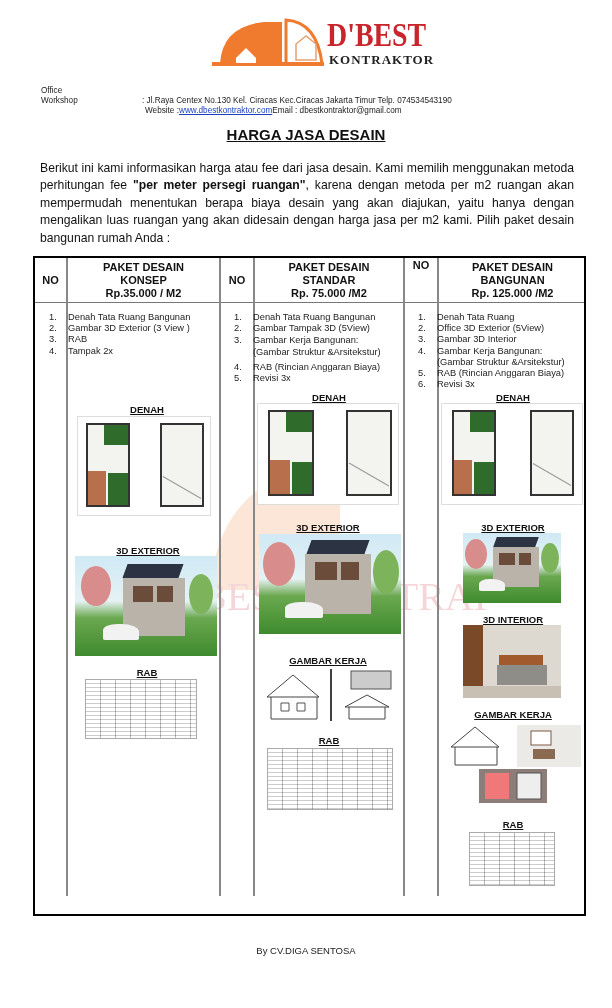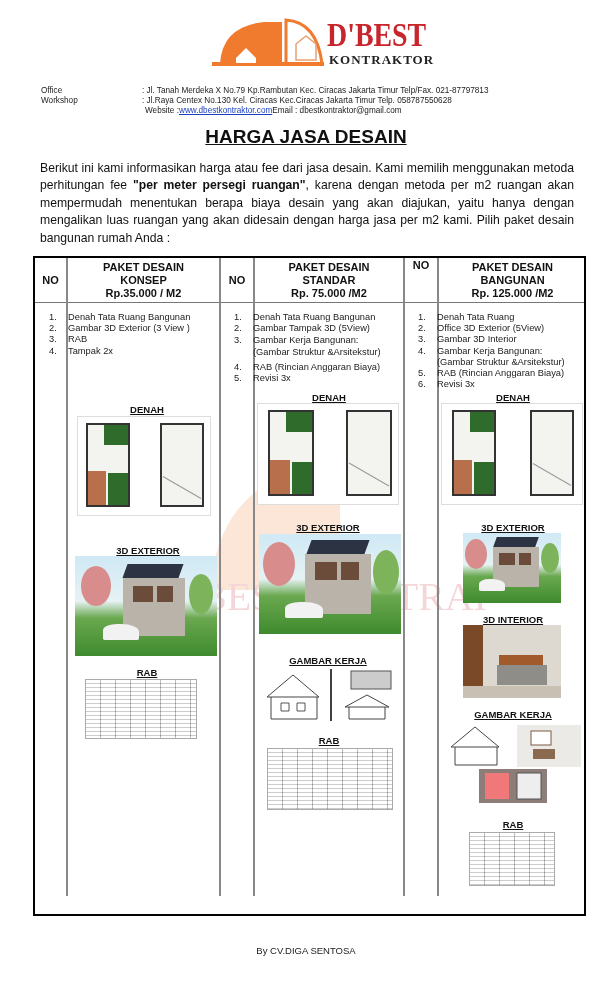--- a/index.html
+++ b/index.html
@@ -4,21 +4,21 @@
 <style>
   *{box-sizing:border-box;margin:0;padding:0}
   body{width:612px;height:1008px;background:#fff;font-family:"Liberation Sans",sans-serif;color:#111;position:relative;overflow:hidden}
   .logo{position:absolute;left:212px;top:14px;width:205px;height:56px}
   .brand-name{position:absolute;left:327px;top:18px;font-family:"Liberation Serif",serif;font-size:34px;font-weight:bold;color:#c8252c;letter-spacing:0px;line-height:34px;transform:scaleX(0.82);transform-origin:left top}
   .brand-sub{position:absolute;left:329px;top:52px;font-family:"Liberation Serif",serif;font-size:13px;font-weight:bold;color:#222;letter-spacing:1px}
   .contact{position:absolute;left:41px;top:86px;font-size:8.2px;line-height:10px;color:#222}
   .contact .row{display:flex}
   .contact .lbl{width:101px}
   .contact a{color:#1a3fbf;text-decoration:underline}
-  .title{position:absolute;left:0;width:612px;top:126px;text-align:center;font-size:19px;font-weight:bold;text-decoration:underline}
+  .title{position:absolute;left:0;width:612px;top:126px;text-align:center;font-size:15px;font-weight:bold;text-decoration:underline}
   .intro{position:absolute;left:40px;top:160px;width:534px;font-size:12.2px;line-height:17.4px;text-align:justify;color:#111}
   .intro b{font-weight:bold}
   .tbl{position:absolute;left:33px;top:256px;width:553px;height:660px;border:2px solid #000}
   .vline{position:absolute;top:0;width:2px;background:#888;height:638px}
   .hline{position:absolute;left:0;right:0;height:1px;background:#777}
   .hdr{position:absolute;top:0;height:44px;display:flex;flex-direction:column;align-items:center;justify-content:center;font-size:11px;font-weight:bold;text-align:left;line-height:13px}
   .items{position:absolute;top:54px;font-size:9.3px;line-height:11.2px;color:#222}
   .items .it{display:flex}
   .items .n{width:33px;padding-left:14px}
   .sect{position:absolute;font-size:9.5px;font-weight:bold;text-decoration:underline;text-align:center}
@@ -50,25 +50,24 @@
   <path d="M0 50 L112 50" stroke="#f07a2e" stroke-width="4"></path>
   <path d="M24 44 L34 34 L44 44 L44 49 L24 49 Z" fill="#fff"></path>
   <path d="M84 30 L94 22 L104 30 L104 46 L84 46 Z" fill="none" stroke="#e8a070" stroke-width="1.5"></path>
 </svg>
 <div class="brand-name">D'BEST</div>
 <div class="brand-sub">KONTRAKTOR</div>
 
 <div class="contact">
   <div class="row">
     <span class="lbl">Office</span>
-    <span>: Jl. Tanah Merdeka X No.79 Kp.Rambutan Kec. Ciracas Jakarta Timur Telp/Fax. 021-87797813</span>
   </div>
   <div class="row">
     <span class="lbl">Workshop</span>
-    <span>: Jl.Raya Centex No.130 Kel. Ciracas Kec.Ciracas Jakarta Timur Telp. 058787550628</span>
+    <span>: Jl.Raya Centex No.130 Kel. Ciracas Kec.Ciracas Jakarta Timur Telp. 074534543190</span>
   </div>
   <div class="row" style="padding-left:104px">
     <span>Website : </span>
     <a>www.dbestkontraktor.com</a>
     <span> Email : dbestkontraktor@gmail.com</span>
   </div>
 </div>
 
 <div class="title">HARGA JASA DESAIN</div>
 

